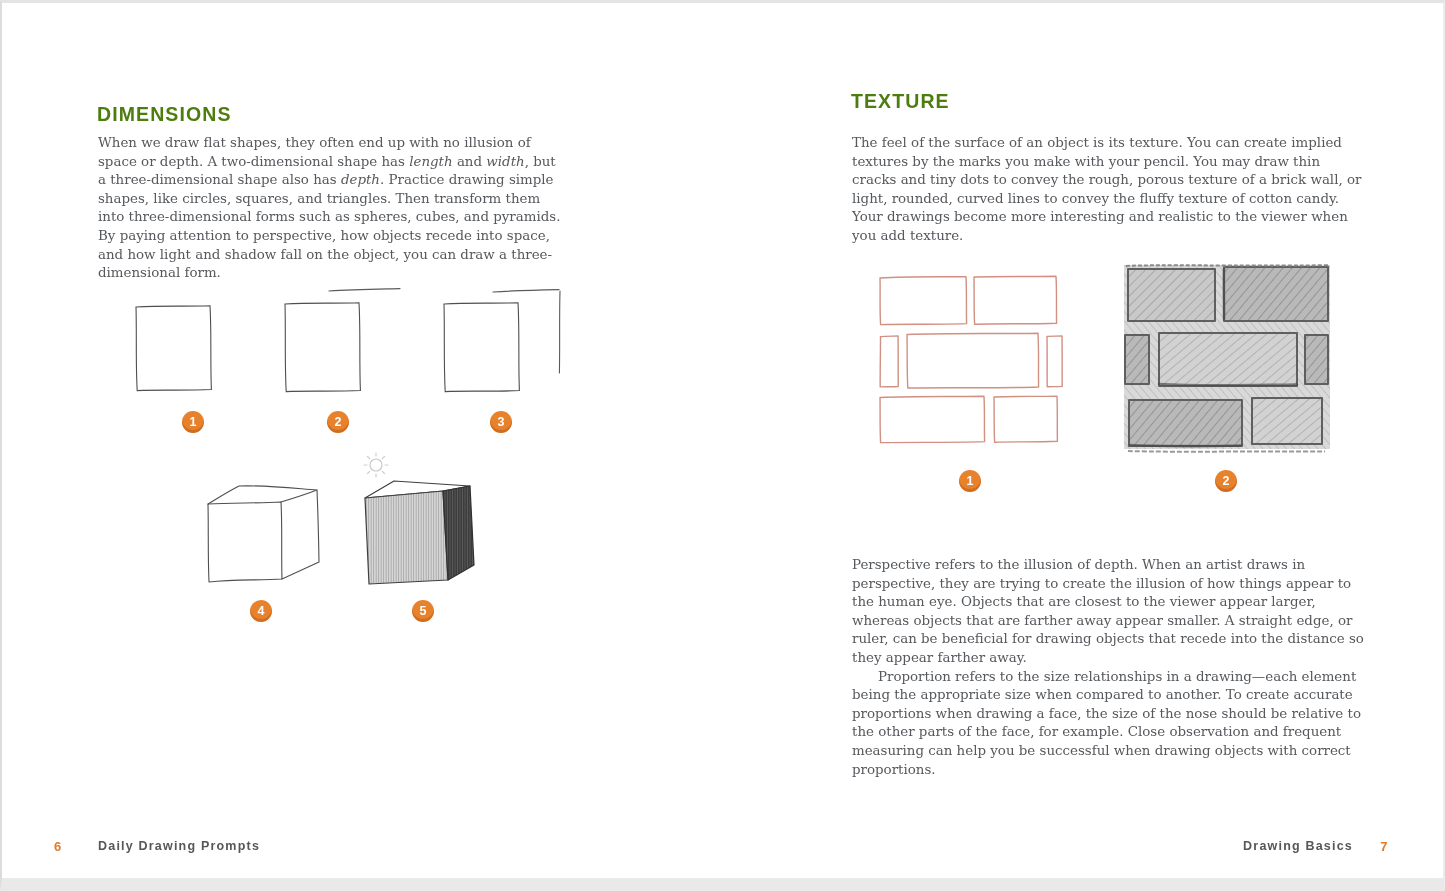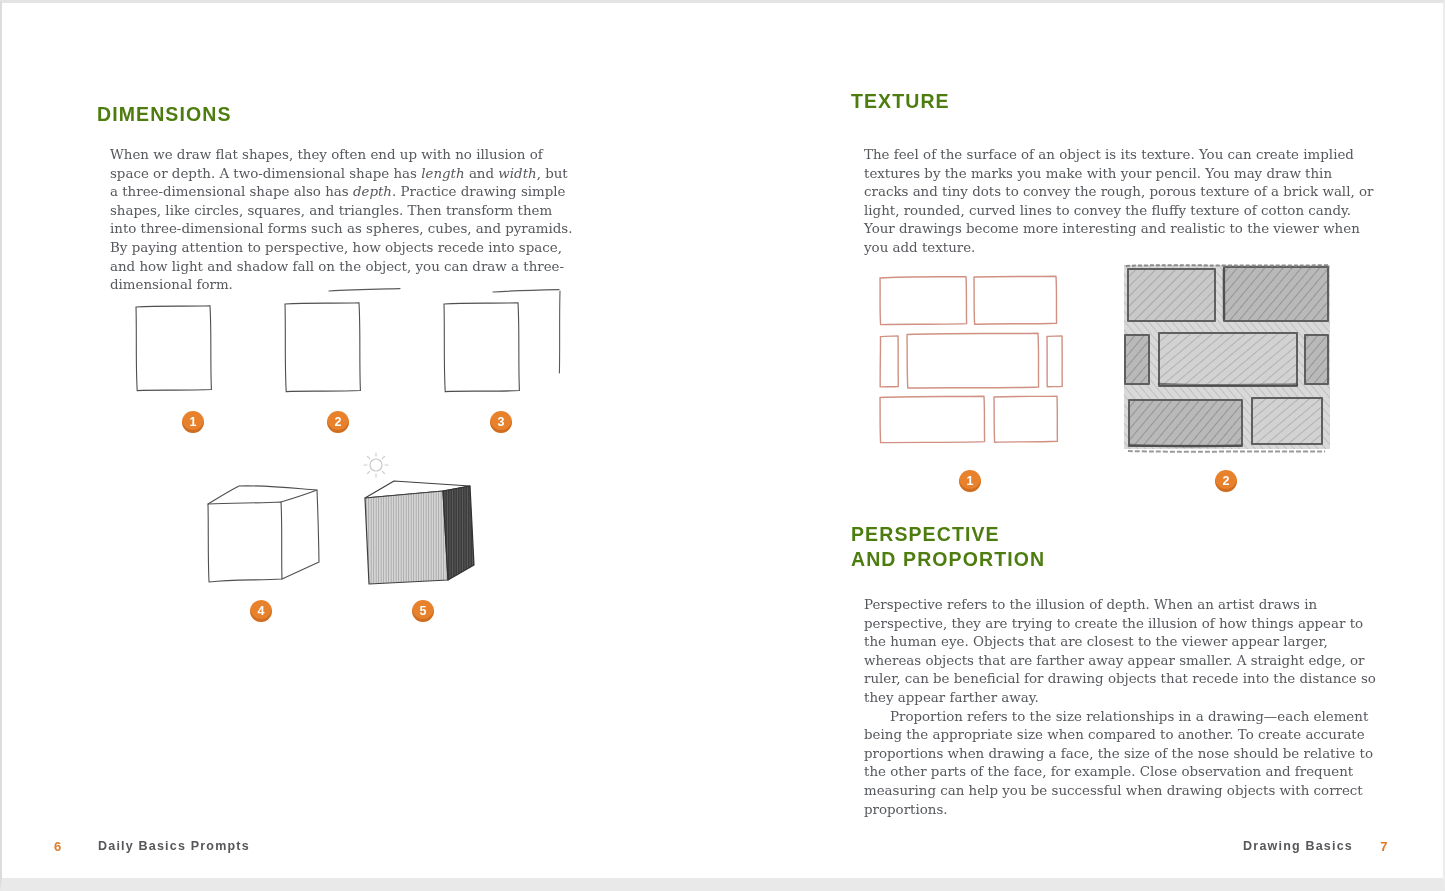--- a/index.html
+++ b/index.html
@@ -8,21 +8,21 @@
     box-sizing:border-box;
     border-top:3px solid #e4e4e4;border-left:2px solid #dcdcdc;
     border-right:2px solid #ececec;border-bottom:13px solid #e9e9e9;
     font-family:"Liberation Sans",sans-serif;overflow:hidden;
   }
   .heading{
     position:absolute;margin:0;font-family:"Liberation Sans",sans-serif;
     font-weight:700;font-size:19.5px;letter-spacing:1.1px;color:#4d7c0f;line-height:25px;
   }
   .body{
-    position:absolute;margin:12px;font-family:"DejaVu Serif",serif;
+    position:absolute;margin:0;font-family:"DejaVu Serif",serif;
     font-size:13.4px;line-height:18.6px;color:#55585c;
   }
   .body em{font-style:italic;}
   .body p{margin:0;}
   .body p.indent{text-indent:26px;}
   .fig{position:absolute;}
   .badge{
     position:absolute;width:22px;height:22px;border-radius:50%;
     background:#e8812b;box-shadow:inset 0 -3px 0 rgba(150,62,8,.30);
     color:#fff;font:700 12.5px "Liberation Sans",sans-serif;
@@ -168,28 +168,24 @@
     <path d="M6 188 C60 189.6 140 187.8 203 188.6" fill="none" stroke="#9a9a9a" stroke-width="2" stroke-dasharray="5 2"></path>
   </svg>
 
   <div class="badge" style="left:957px;top:467px;">
       <span>1</span>
     </div>
   <div class="badge" style="left:1213px;top:467px;">
       <span>2</span>
     </div>
 
-  <h1 class="heading" style="left:849px;top:519px;">
-    <div>PERSPECTIVE</div>
-    <div>AND PROPORTION</div>
-  </h1>
 
-  <div class="body" style="left:850px;top:581px;width:516px;">
+  <div class="body" style="left:850px;top:553px;width:516px;">
     <p>Perspective refers to the illusion of depth. When an artist draws in perspective, they are trying to create the illusion of how things appear to the human eye. Objects that are closest to the viewer appear larger, whereas objects that are farther away appear smaller. A straight edge, or ruler, can be beneficial for drawing objects that recede into the distance so they appear farther away.</p>
     <p class="indent">Proportion refers to the size relationships in a drawing—each element being the appropriate size when compared to another. To create accurate proportions when drawing a face, the size of the nose should be relative to the other parts of the face, for example. Close observation and frequent measuring can help you be successful when drawing objects with correct proportions.</p>
   </div>
 
   <span class="footer-num" style="left:52px;">6</span>
-  <span class="footer-label" style="left:96px;">Daily Basics Prompts</span>
+  <span class="footer-label" style="left:96px;">Daily Drawing Prompts</span>
   <span class="footer-label" style="right:90px;margin-left:48px;">Drawing Basics</span>
   <span class="footer-num" style="right:55px;">7</span>
 
 </div>
 
 </body></html>

